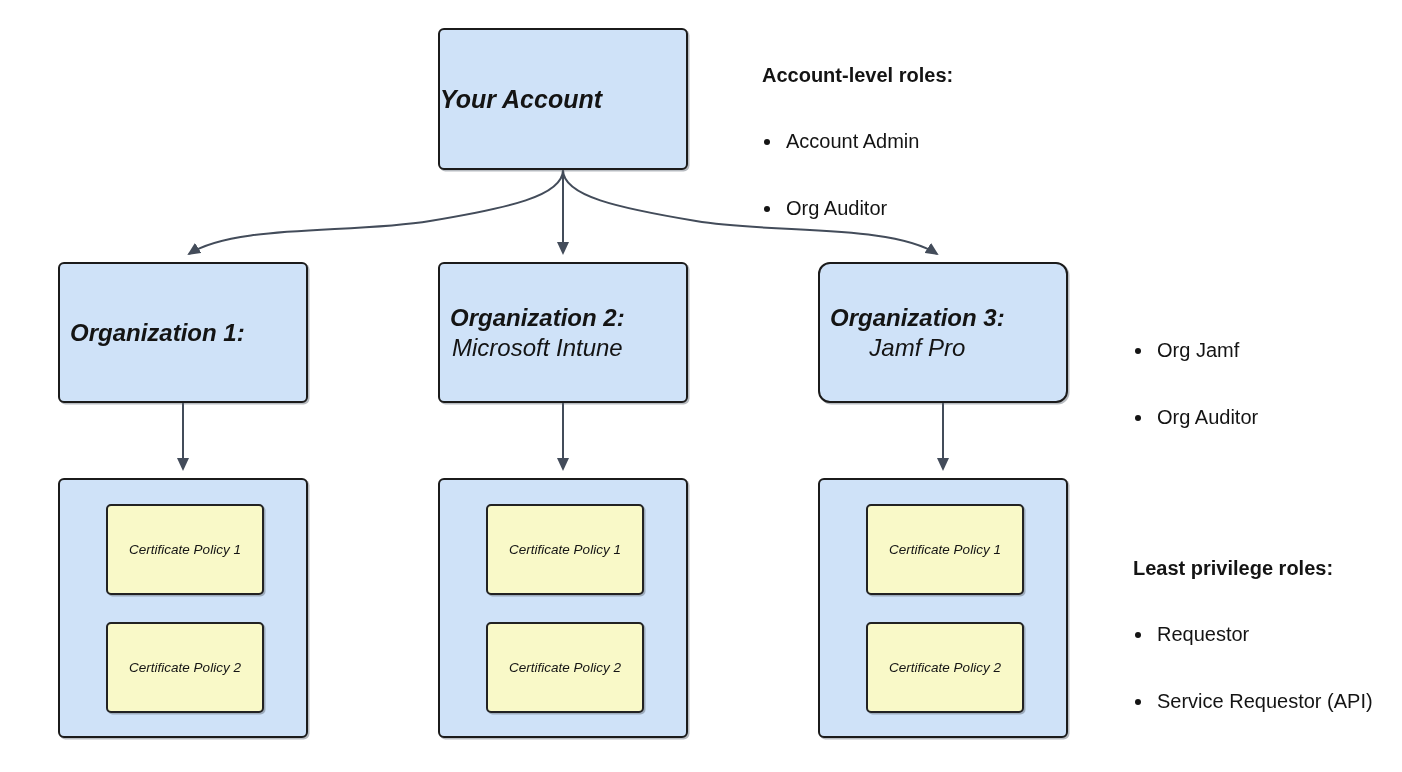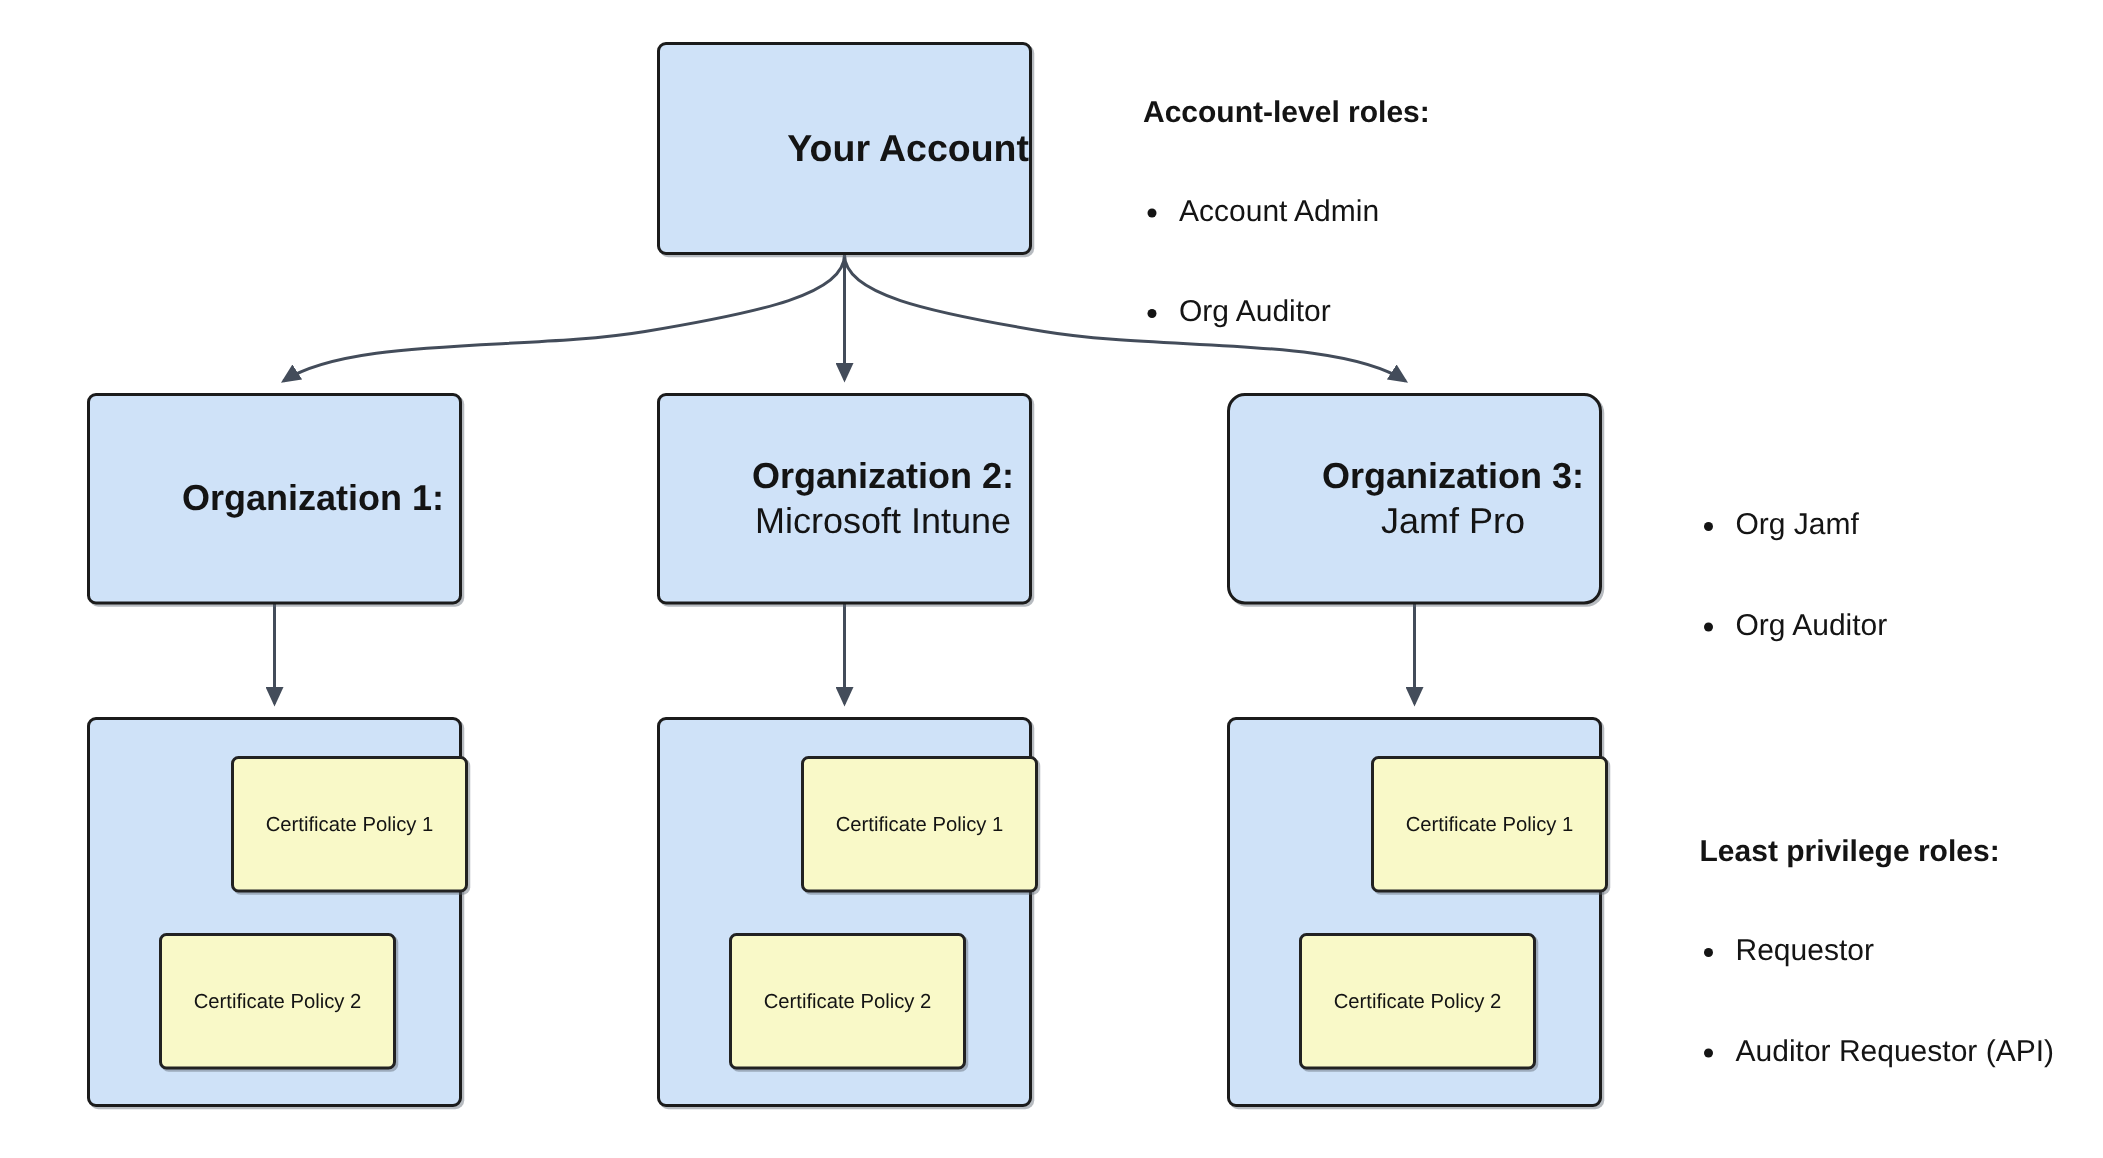--- a/index.html
+++ b/index.html
@@ -19,42 +19,43 @@
     color:var(--text);
     overflow:hidden;
   }
   .arrows{position:absolute;left:0;top:0;width:1402px;height:772px;pointer-events:none;}
   .node{
     position:absolute;
     background:var(--box-fill);
     border:2px solid var(--border);
     border-radius:6px;
     box-shadow:1.5px 1.5px 0 rgba(95,105,115,.45);
-    display:flex;align-items:center;justify-content:flex-end;
+    display:flex;align-items:center;justify-content:flex-start;
     text-align:center;
+    font-style:italic;
   }
   .account{left:438px;top:28px;width:250px;height:142px;}
   .account .title{font-size:25px;font-weight:bold;line-height:30px;}
   .org{width:250px;height:141px;top:262px;padding:6px 10px;}
   .org-1{left:58px;} .org-2{left:438px;} .org-3{left:818px;border-radius:12px;}
   .org .inner{font-size:24px;line-height:30px;}
   .org .title{font-weight:bold;}
   .org .subtitle{font-weight:normal;}
   .container-box{width:250px;height:260px;top:478px;display:block;}
   .cont-1{left:58px;} .cont-2{left:438px;} .cont-3{left:818px;}
   .policy{
     position:absolute;left:46px;width:158px;height:91px;
     background:var(--policy-fill);
     border:2px solid #222;
     border-radius:5px;
     box-shadow:1.5px 1.5px 0 rgba(95,105,115,.45);
     display:flex;align-items:center;justify-content:center;
     font-size:13.5px;text-align:center;
   }
-  .policy.p1{top:24px;margin-left:48px;}
+  .policy.p1{top:24px;}
   .policy.p2{top:142px;}
   .annotation{position:absolute;font-size:20px;line-height:26px;}
   .annotation .heading{font-weight:bold;}
   .annotation ul{margin:0;padding-left:21px;line-height:27px;list-style:disc;}
   .annotation li{padding-left:3px;margin-top:40px;}
   .ann-account{left:762px;top:62px;}
   .ann-org{left:1133px;top:297px;}
   .ann-least{left:1133px;top:555px;}
 </style>
 </head>
@@ -121,17 +122,17 @@
   <div class="annotation ann-org">
     <ul>
       <li>Org Jamf</li>
       <li>Org Auditor</li>
     </ul>
   </div>
   <div class="annotation ann-least">
     <div class="heading">Least privilege roles:</div>
     <ul>
       <li>Requestor</li>
-      <li>Auditor Requestor (API)</li>
+      <li>Service Requestor (API)</li>
     </ul>
   </div>
 
 </div>
 
 </body></html>

